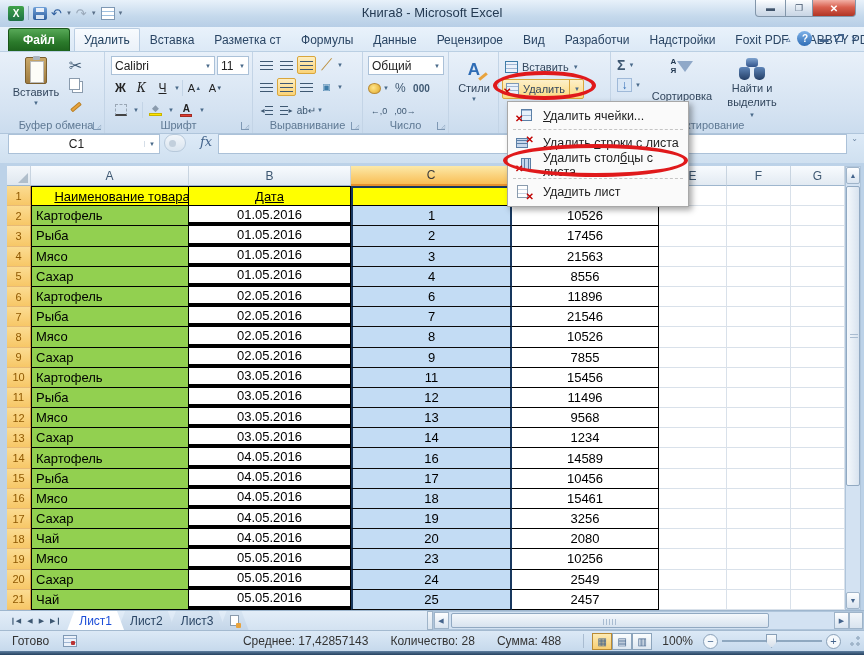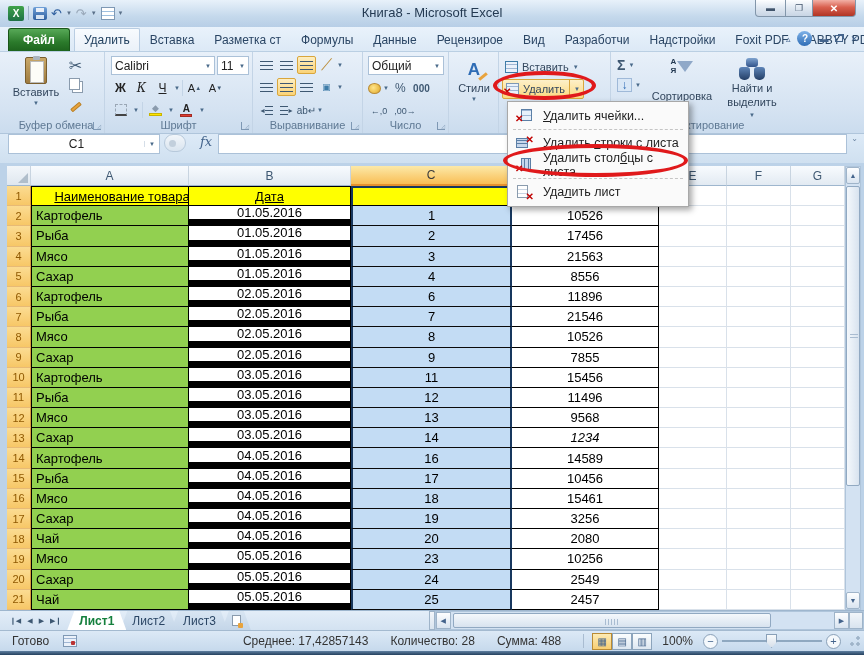--- a/index.html
+++ b/index.html
@@ -113,21 +113,21 @@
   .ch { background:linear-gradient(#F8FBFE,#E2EAF2); border-right:1px solid #C8D4E0; border-bottom:1px solid #9EB6CE;
         font-size:12px; color:#3E5872; display:flex; align-items:center; justify-content:center; }
   .ch.sel { background:linear-gradient(#FCE9A8,#F9BE55); border-bottom:2px solid #E8912D; border-right:1px solid #D99B3F; color:#3B3B3B; }
   .ch.corner { background:linear-gradient(#F2F6FA,#DFE7EF); position:relative; }
   .ch.corner:after { content:""; position:absolute; right:2px; bottom:2px; border-left:10px solid transparent; border-bottom:10px solid #B0BECB; }
   .grow { display:flex; height:20.19px; }
   .rh { background:linear-gradient(#FBDC92,#F7C767); border-right:1px solid #D99B3F; border-bottom:1px solid #E7BA76;
         font-size:11px; color:#8F5902; display:flex; align-items:center; justify-content:center; }
   .cell { font-size:13px; color:#000; display:flex; align-items:center; overflow:hidden; white-space:nowrap; }
   .c-name { background:#92D050; border-left:1px solid #000; border-right:1px solid #000; border-bottom:1px solid #000; padding-left:4px; }
-  .c-date { background:#fff; border-right:1px solid #000; border-bottom:7px solid #000000; justify-content:center; }
+  .c-date { background:#fff; border-right:1px solid #000; border-bottom:4px solid #000000; justify-content:center; }
   .c-qty  { background:#C3DCF4; border-bottom:1px solid #0a0a0a; border-left:2px solid #17375E; border-right:2px solid #17375E; justify-content:center; }
   .c-sum  { background:#fff; border-right:1px solid #000; border-bottom:1px solid #000; justify-content:center; }
   .c-empty{ background:#fff; border-right:1px solid #D9E1EA; border-bottom:1px solid #D9E1EA; }
   .hdrcell { background:#FFFF00; font-size:13px; text-decoration:underline; justify-content:center; border-bottom:1px solid #000; border-right:1px solid #000; }
   .hdrcell.first { border-left:1px solid #000; border-top:1px solid #000;padding-left:24px; }
   .hdrcell.b { border-top:1px solid #000; }
   .c1sel { background:#FFFF00; border:2px solid #17375E; border-bottom:1px solid #000; }
 
   
   #vscroll { left:845px; top:166px; width:16px; height:444px; background:#D3E2F2; border:1px solid #AFC5DB; }
@@ -161,21 +161,21 @@
 
   
   .ellipse { border:4px solid #E0191B; border-radius:50%; z-index:50; }
 
   
   #tabbar { left:0; top:610px; width:864px; height:20px; background:linear-gradient(#E3EDF8,#D3E2F1); display:flex; align-items:stretch; border-top:1px solid #9EB6CE; }
   .navbtns { display:flex; align-items:center; gap:2px; padding:0 4px 0 8px; }
   .nav { font-size:7px; color:#3E5872; padding:1px 2px; }
   .stab { display:flex; align-items:center; padding:0 12px; font-size:12px; color:#2A4564;
      clip-path:polygon(7px 0, calc(100% - 7px) 0, 100% 100%, 0 100%); background:linear-gradient(#D8E5F2,#C4D6E9); margin-right:-6px; }
-  .stab.active { background:#fff; font-weight:bold; color:#15803d; z-index:2; }
+  .stab.active { background:#fff; font-weight:normal; color:#1d4ed8; z-index:2; }
   .newtab { display:flex; align-items:center; padding:0 10px; clip-path:polygon(7px 0, calc(100% - 7px) 0, 100% 100%, 0 100%); background:linear-gradient(#D8E5F2,#C4D6E9); }
   .newsheet-ic { width:9px; height:11px; background:#fff; border:1px solid #8A9BAD; position:relative; }
   .newsheet-ic:after { content:""; position:absolute; right:-3px; bottom:-3px; width:5px; height:5px; background:#E8A33D; border-radius:1px; }
   .tab-split { width:6px; margin-left:178px; background:linear-gradient(#F2F6FA,#D9E4EF); border:1px solid #9FB4C9; }
   .hscroll { flex:1; display:flex; align-items:stretch; background:#D3E2F2; border:1px solid #AFC5DB; }
   .harrow { width:15px; display:flex; align-items:center; justify-content:center; font-size:7px; color:#44648C;
      background:linear-gradient(#FDFEFF,#D9E4F0); border:1px solid #9FB4C9; }
   #hthumb { width:318px; margin:1px 0 1px 2px; background:linear-gradient(#F4F8FC,#D8E3EF); border:1px solid #91A9C2; border-radius:2px; position:relative; }
   #hthumb:after { content:""; position:absolute; top:5px; left:50%; width:14px; height:6px; margin-left:-7px;
      background:repeating-linear-gradient(90deg,#A9BCD1 0 1px,transparent 1px 3px); }
@@ -574,21 +574,21 @@
           <div class="cell c-sum" style="width: 147px;">9568</div>
           <div class="cell c-empty" style="width: 68px;"></div>
           <div class="cell c-empty" style="width: 64px;"></div>
           <div class="cell c-empty" style="width: 54px;"></div>
         </div>
         <div class="grow">
           <div class="rh" style="width: 24px;">13</div>
           <div class="cell c-name" style="width: 158px;">Сахар</div>
           <div class="cell c-date" style="width: 162px;">03.05.2016</div>
           <div class="cell c-qty" style="width: 161px;">14</div>
-          <div class="cell c-sum" style="width: 147px; font-style: italic;">1234</div>
+          <div class="cell c-sum" style="width: 147px;">1234</div>
           <div class="cell c-empty" style="width: 68px;"></div>
           <div class="cell c-empty" style="width: 64px;"></div>
           <div class="cell c-empty" style="width: 54px;"></div>
         </div>
         <div class="grow">
           <div class="rh" style="width: 24px;">14</div>
           <div class="cell c-name" style="width: 158px;">Картофель</div>
           <div class="cell c-date" style="width: 162px;">04.05.2016</div>
           <div class="cell c-qty" style="width: 161px;">16</div>
           <div class="cell c-sum" style="width: 147px;">14589</div>

